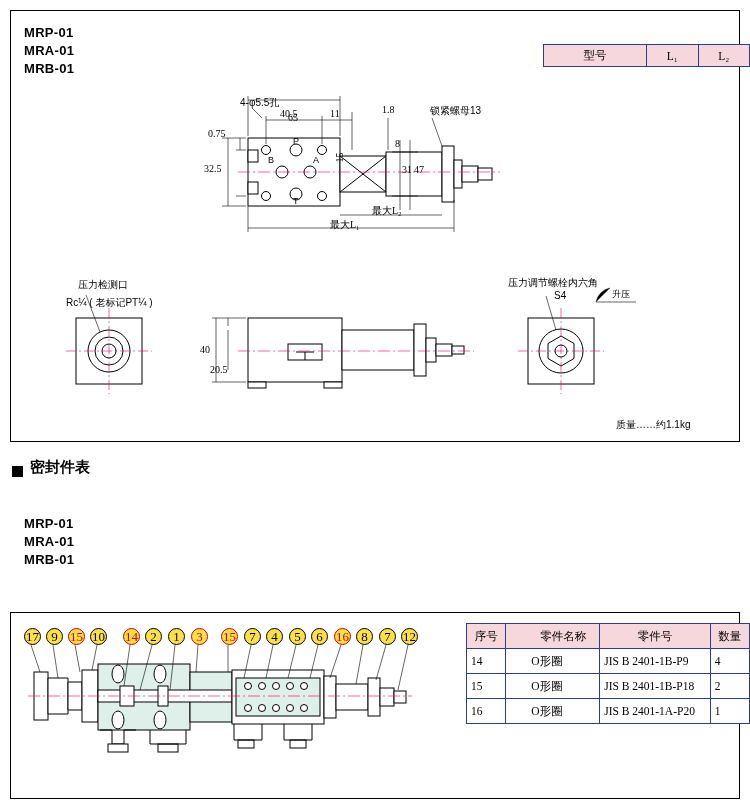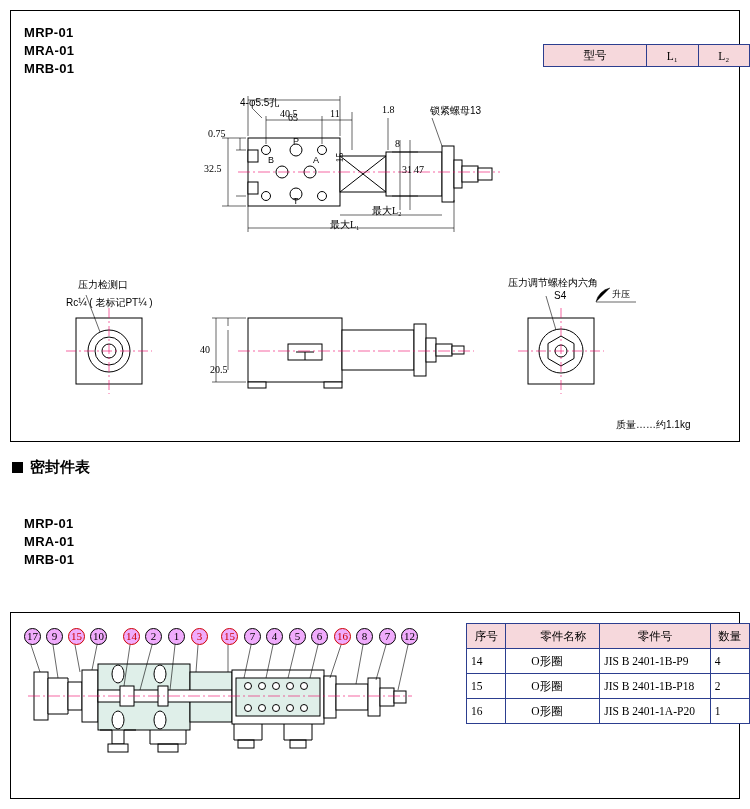--- a/index.html
+++ b/index.html
@@ -16,21 +16,21 @@
 
   .model-title{
     position:absolute;font-weight:bold;font-size:13px;line-height:18px;
     letter-spacing:.3px;
   }
   #top-models{left:24px;top:24px;}
   #seal-models{left:24px;top:515px;}
 
   .section-head{
     position:absolute;left:12px;top:458px;font-weight:bold;font-size:15px;
-    display:flex;align-items:center;gap:7px;
+    display:flex;align-items:flex-end;gap:7px;
   }
   .sq{width:11px;height:11px;background:#000;display:inline-block;}
 
   
   table{border-collapse:collapse;font-size:11px;}
   .tbl{position:absolute;background:#fff;}
   .tbl th,.tbl td{border:1px solid #2c3e8f;padding:2px 4px;
     font-family:"Liberation Serif", serif;font-size:11.5px;color:#000;}
   .tbl th{background:#f6d8dc;font-weight:normal;}
   #dim-table{left:543px;top:44px;}
@@ -56,21 +56,21 @@
   .wm{
     position:absolute;font-family:"Liberation Serif", serif;
     font-size:40px;font-weight:bold;color:#d9d9d9;opacity:.75;
     transform:rotate(-12deg);white-space:nowrap;letter-spacing:1px;
     pointer-events:none;
   }
   .wm-s{font-size:30px;}
 
   .circ{
     position:absolute;width:15px;height:15px;border:1px solid #000;border-radius:50%;
-    font-size:11px;line-height:15px;text-align:center;background:#f0abfc;
+    font-size:13px;line-height:15px;text-align:center;background:#fde047;
     font-family:"Liberation Serif",serif;
   }
   .circ.red{border-color:#cc0000;color:#cc0000;}
   svg{position:absolute;left:0;top:0;overflow:visible;}
 </style>
 </head>
 <body>
 
 <div class="wm" style="left:40px;top:160px;">CCLair</div>
 <div class="wm" style="left:300px;top:60px;">CCLair</div>

